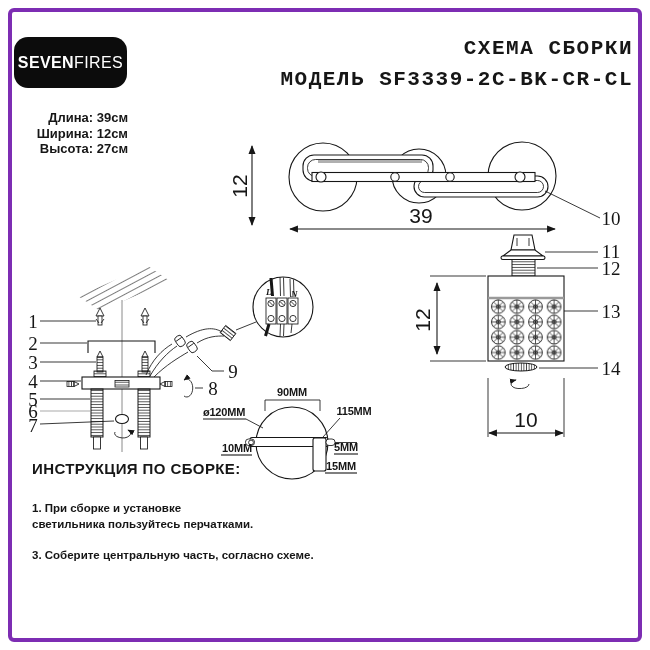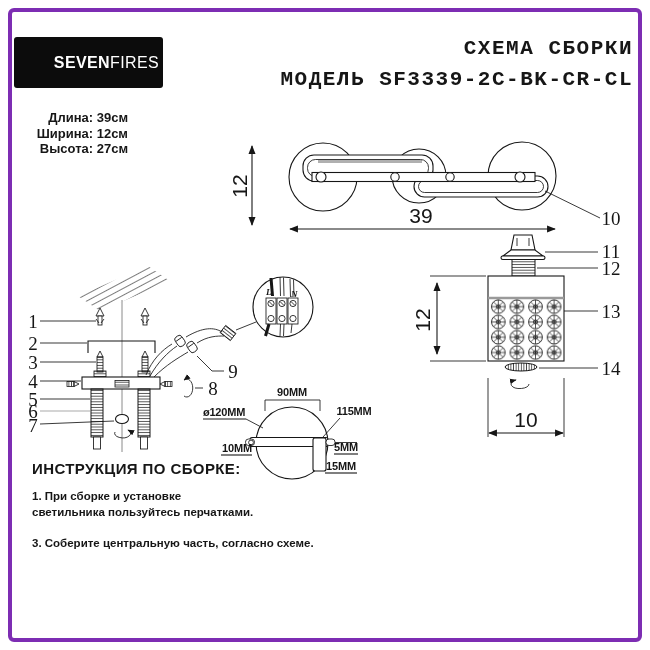--- a/index.html
+++ b/index.html
@@ -1,32 +1,32 @@
 <!DOCTYPE html>
 <html><head>
 <meta charset="utf-8">
 <style>
   html,body{margin:0;padding:0;}
   body{width:650px;height:650px;background:#fff;font-family:"Liberation Sans",sans-serif;color:#161616;position:relative;overflow:hidden;}
   .frame{position:absolute;left:8px;top:8px;right:8px;bottom:8px;border:4px solid #7d2db3;border-radius:6px;pointer-events:none;}
-  .logo{position:absolute;left:14px;top:37px;width:113px;height:51px;background:#0c0c0c;border-radius:3px;display:flex;align-items:center;justify-content:center;color:#fff;font-size:16px;letter-spacing:.4px;padding-left:36px;}
+  .logo{position:absolute;left:14px;top:37px;width:113px;height:51px;background:#0c0c0c;border-radius:14px;display:flex;align-items:center;justify-content:center;color:#fff;font-size:16px;letter-spacing:.4px;}
   .logo b{font-weight:800;}
   .logo span{font-weight:300;}
   .specs{position:absolute;left:10px;top:110px;width:118px;text-align:right;font-size:13px;font-weight:600;line-height:15.5px;white-space:pre-line;}
   .title{position:absolute;left:163px;top:33px;width:470px;font-family:Liberation Mono, monospace;font-weight:700;font-size:21px;line-height:31px;letter-spacing:1.5px;text-align:right;}
   .diagram{position:absolute;left:0;top:108px;width:650px;height:372px;}
   .ln{fill:none;stroke:#161616;stroke-width:1.1;}
   .lw{fill:#fff;stroke:#161616;stroke-width:1.1;}
   .thin{stroke-width:.85;}
   .num{font-family:"Liberation Serif",serif;font-size:19px;fill:#161616;}
   .dim{font-family:"Liberation Sans",sans-serif;font-size:21px;fill:#161616;}
   .mm{font-family:"Liberation Sans",sans-serif;font-size:11px;font-weight:700;letter-spacing:-.2px;fill:#161616;}
   .tlab{font-family:"Liberation Serif",serif;font-size:9px;font-weight:700;font-style:italic;fill:#161616;}
   .inst-head{position:absolute;left:32px;top:460px;font-size:15px;font-weight:700;letter-spacing:.4px;}
-  .inst{position:absolute;top:488px;width:302px;font-size:11.5px;font-weight:700;line-height:1.4;}
+  .inst{position:absolute;top:500px;width:302px;font-size:11.5px;font-weight:700;line-height:1.4;}
   .inst.l{left:32px;}
   .inst.r{left:331px;top:503px;}
   .inst p{margin:0 0 15px 0;white-space:pre-line;}
 </style>
 </head>
 <body>
 
 <div class="frame"></div>
 
 <div class="logo">

